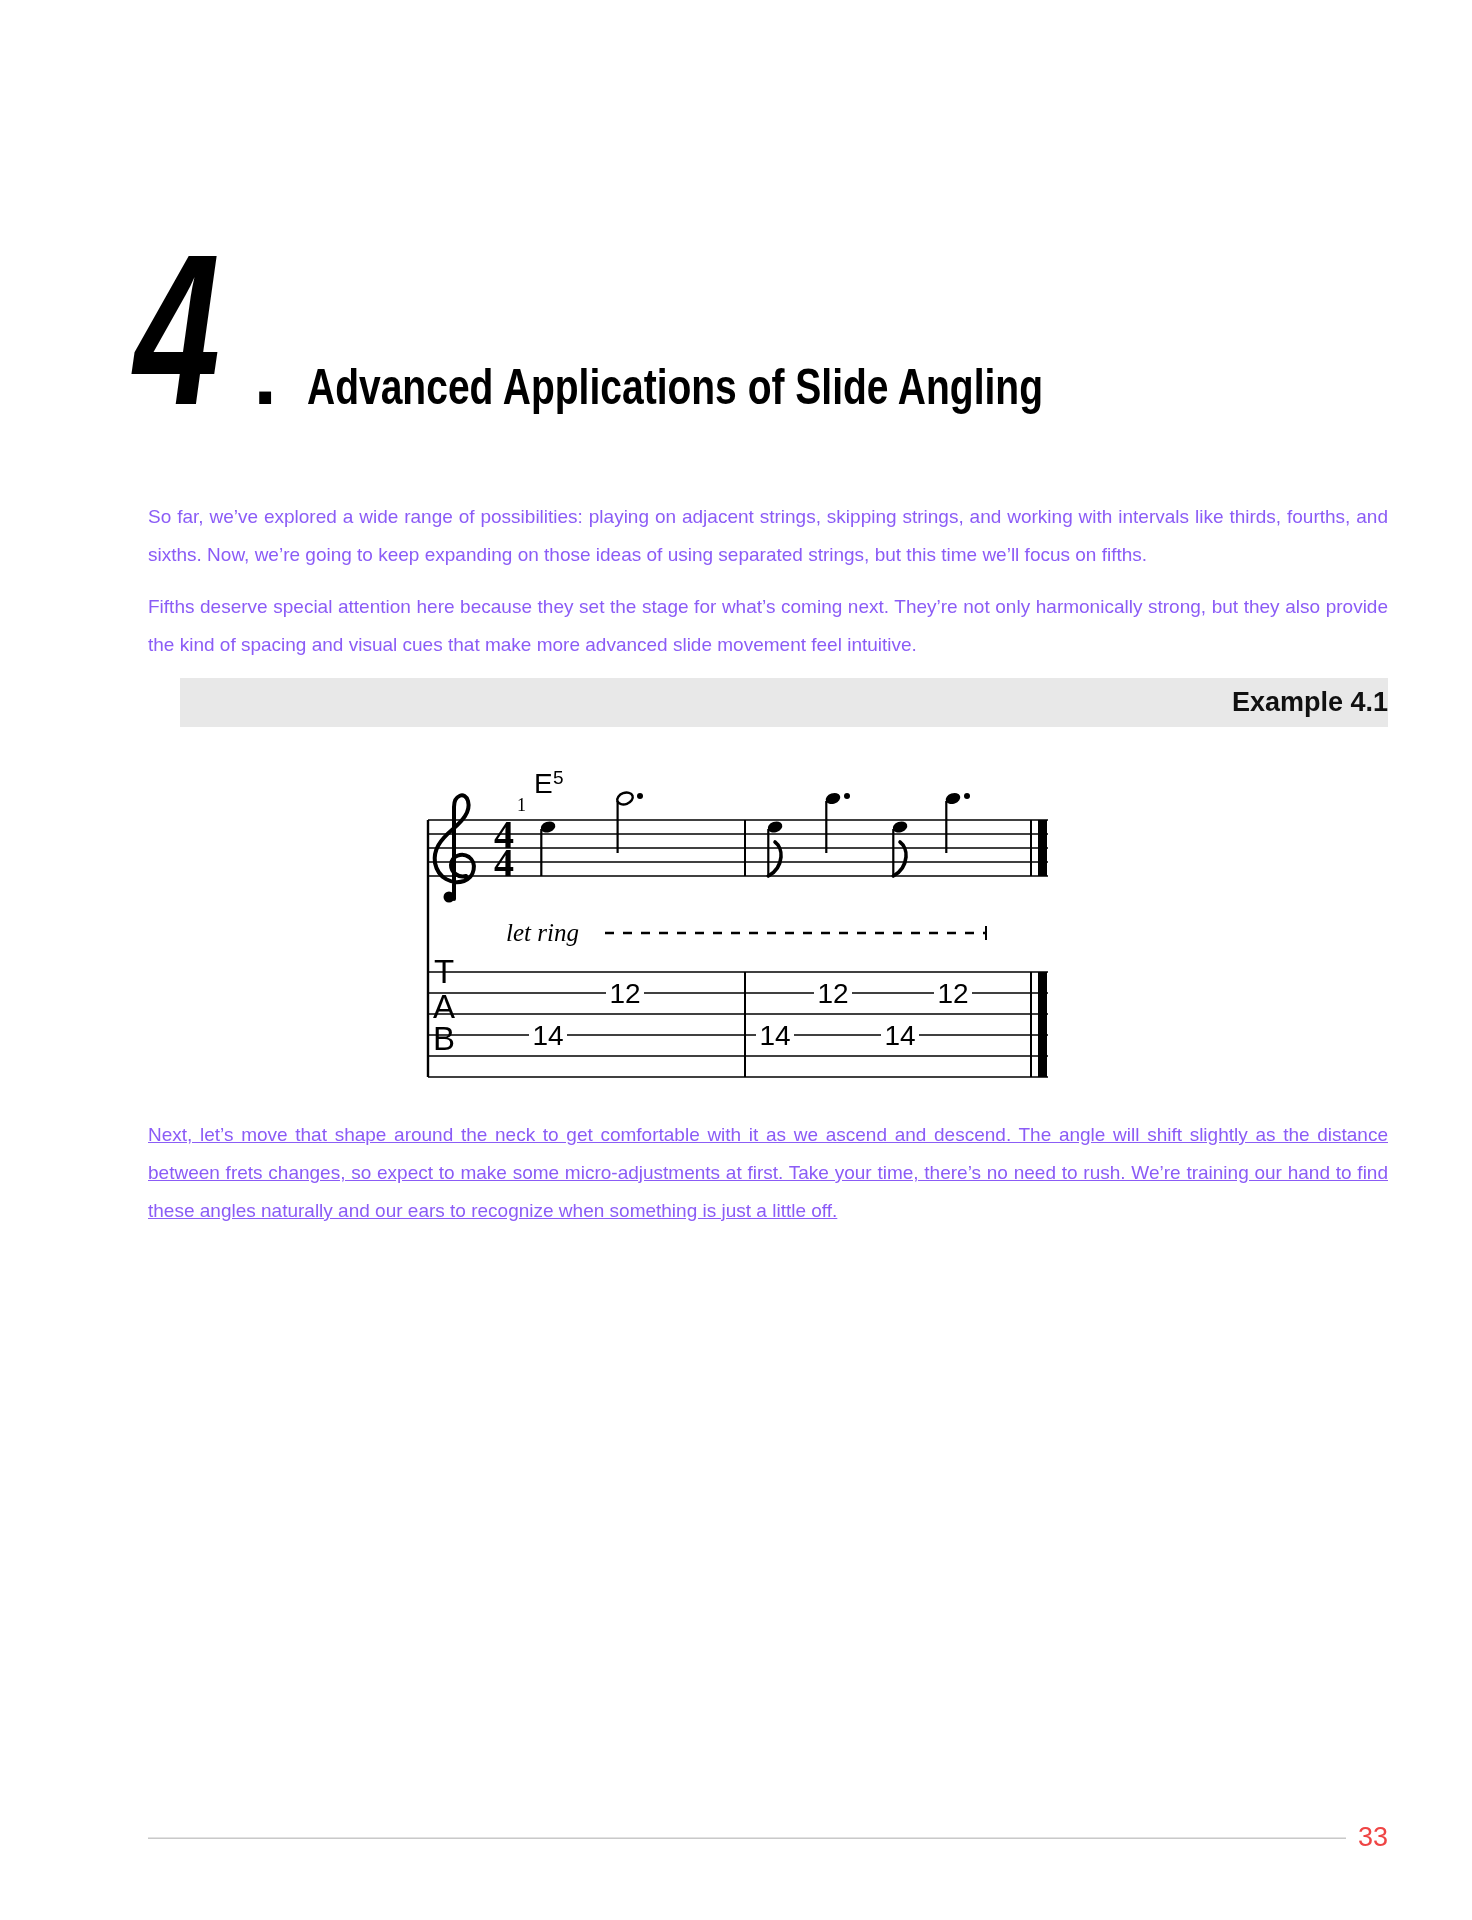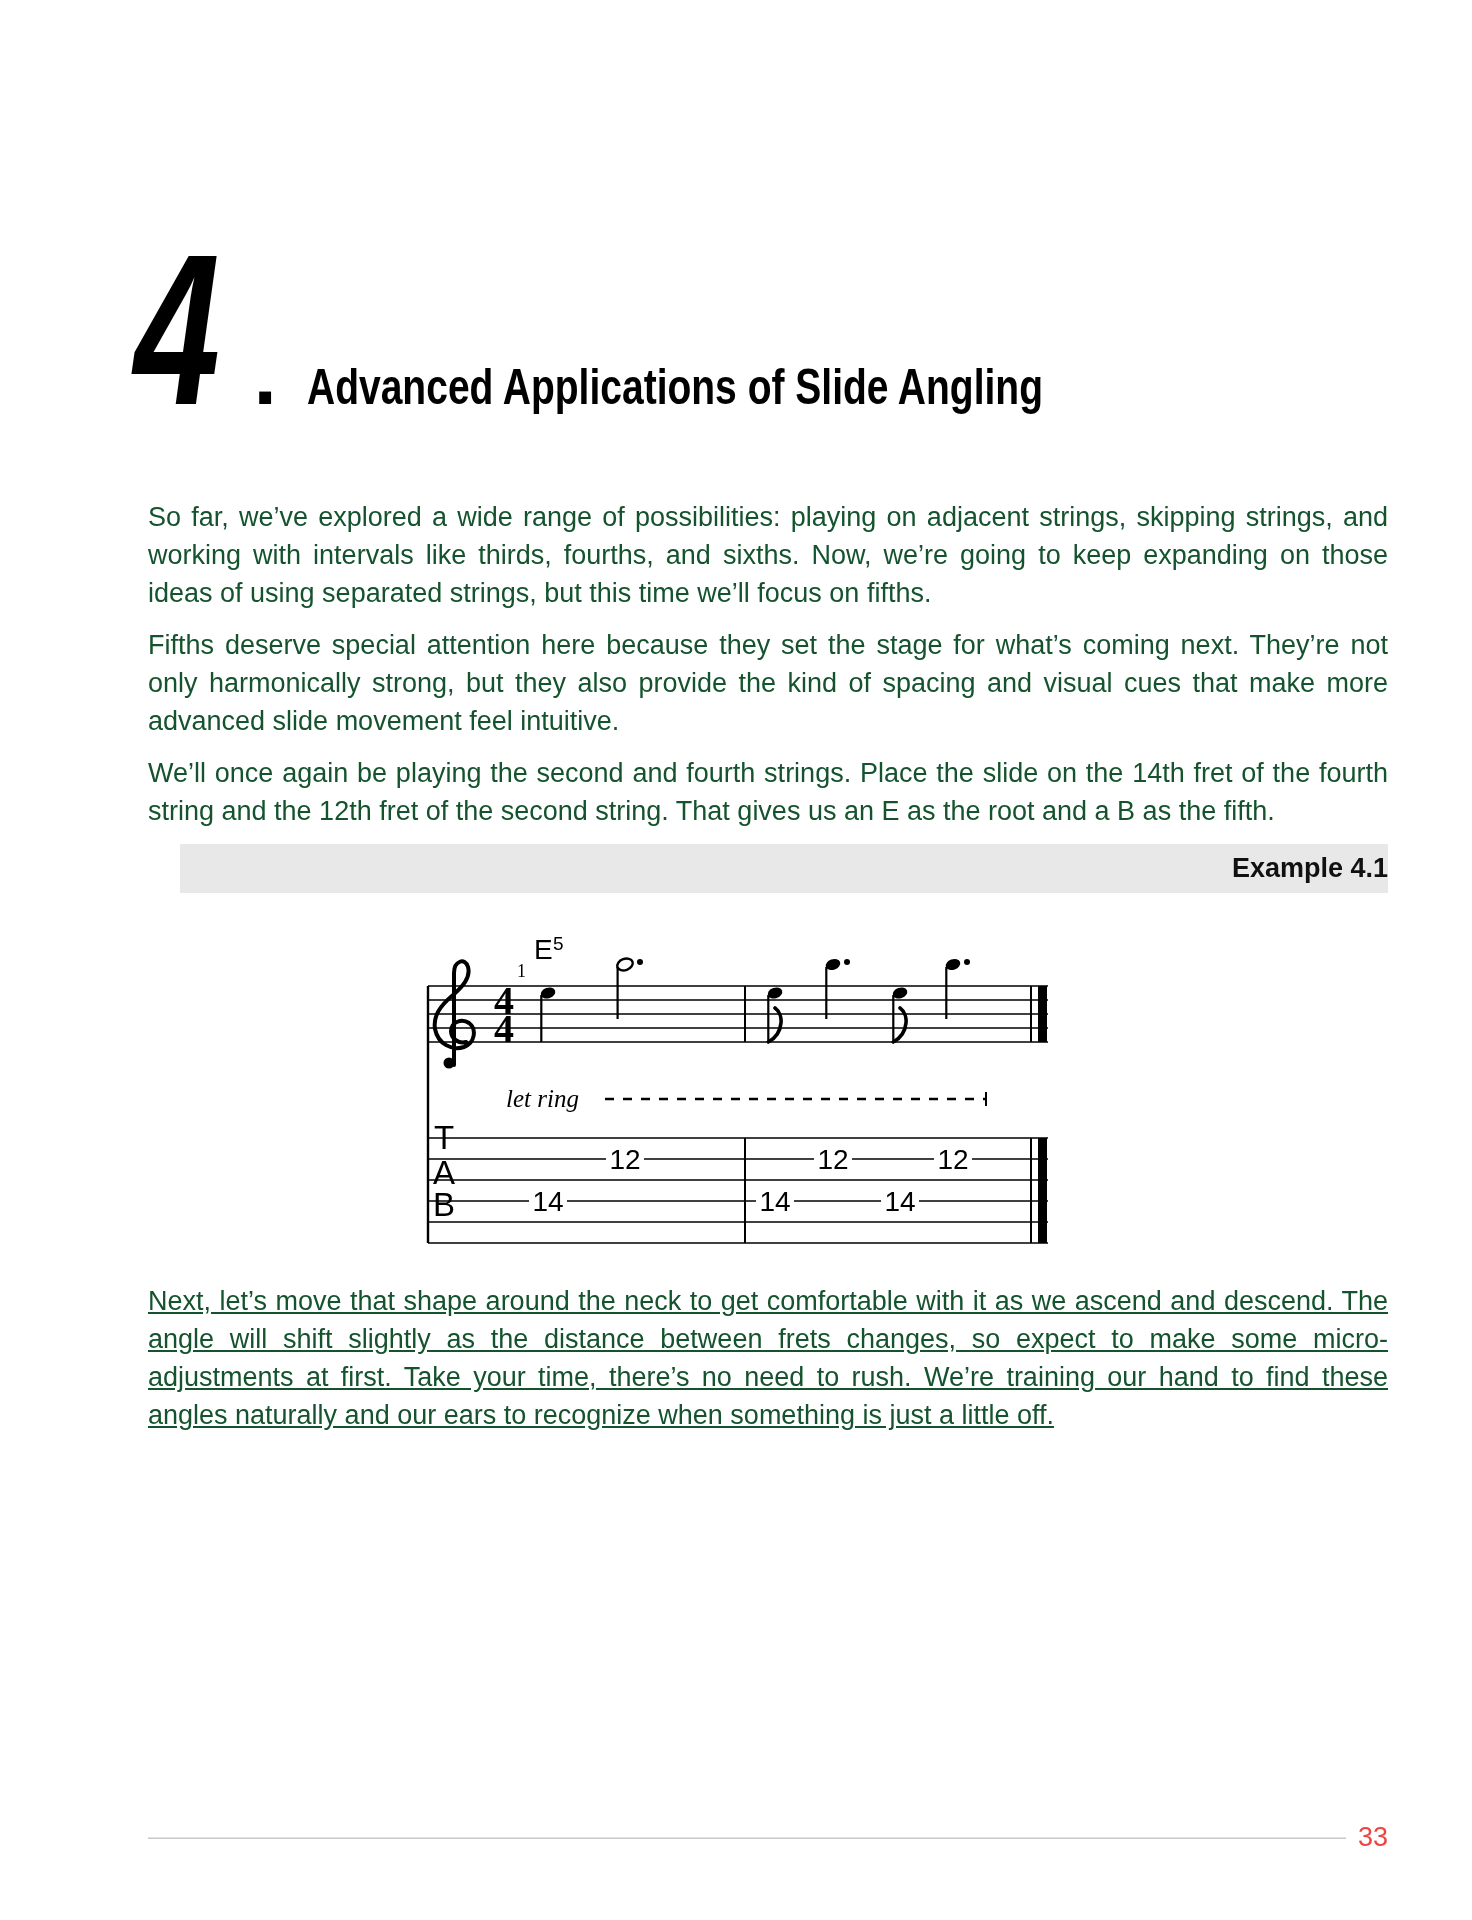--- a/index.html
+++ b/index.html
@@ -33,24 +33,24 @@
     display: inline-block; margin-left: 30px;
     transform: scaleX(0.78); transform-origin: left bottom;
     letter-spacing: 0;
   }
 
   
   .content {
     position: absolute; left: 148px; right: 84px; top: 498px;
   }
   .content p {
-    font-size: 27px; line-height: 38px;
+    font-size: 19px; line-height: 38px;
     text-align: justify;
     margin-bottom: 14px;
-    color: #14532d;
+    color: #8b5cf6;
   }
   .content p:last-child { margin-bottom: 0; }
 
   .example-banner {
     margin-top: 0;
     height: 49px;
     background: #e8e8e8;
     text-align: right;
     margin-left: 32px;
   }
@@ -83,21 +83,20 @@
 
 <header class="chapter-header">
   <span class="chapter-num">4</span>
   <span class="chapter-dot">.</span>
   <h1 class="chapter-title">Advanced Applications of Slide Angling</h1>
 </header>
 
 <main class="content">
   <p>So far, we’ve explored a wide range of possibilities: playing on adjacent strings, skipping strings, and working with intervals like thirds, fourths, and sixths. Now, we’re going to keep expanding on those ideas of using separated strings, but this time we’ll focus on fifths.</p>
   <p>Fifths deserve special attention here because they set the stage for what’s coming next. They’re not only harmonically strong, but they also provide the kind of spacing and visual cues that make more advanced slide movement feel intuitive.</p>
-  <p>We’ll once again be playing the second and fourth strings. Place the slide on the 14th fret of the fourth string and the 12th fret of the second string. That gives us an E as the root and a B as the fifth.</p>
 
   <div class="example-banner">
     <span class="example-label">Example 4.1</span>
   </div>
 
   <svg class="music-figure" viewBox="0 0 640 325" xmlns="http://www.w3.org/2000/svg">
 
     <g>
       <line x1="8" y1="49" x2="628" y2="49" stroke="#000" stroke-width="1.6"></line>
       <line x1="8" y1="63" x2="628" y2="63" stroke="#000" stroke-width="1.6"></line>

